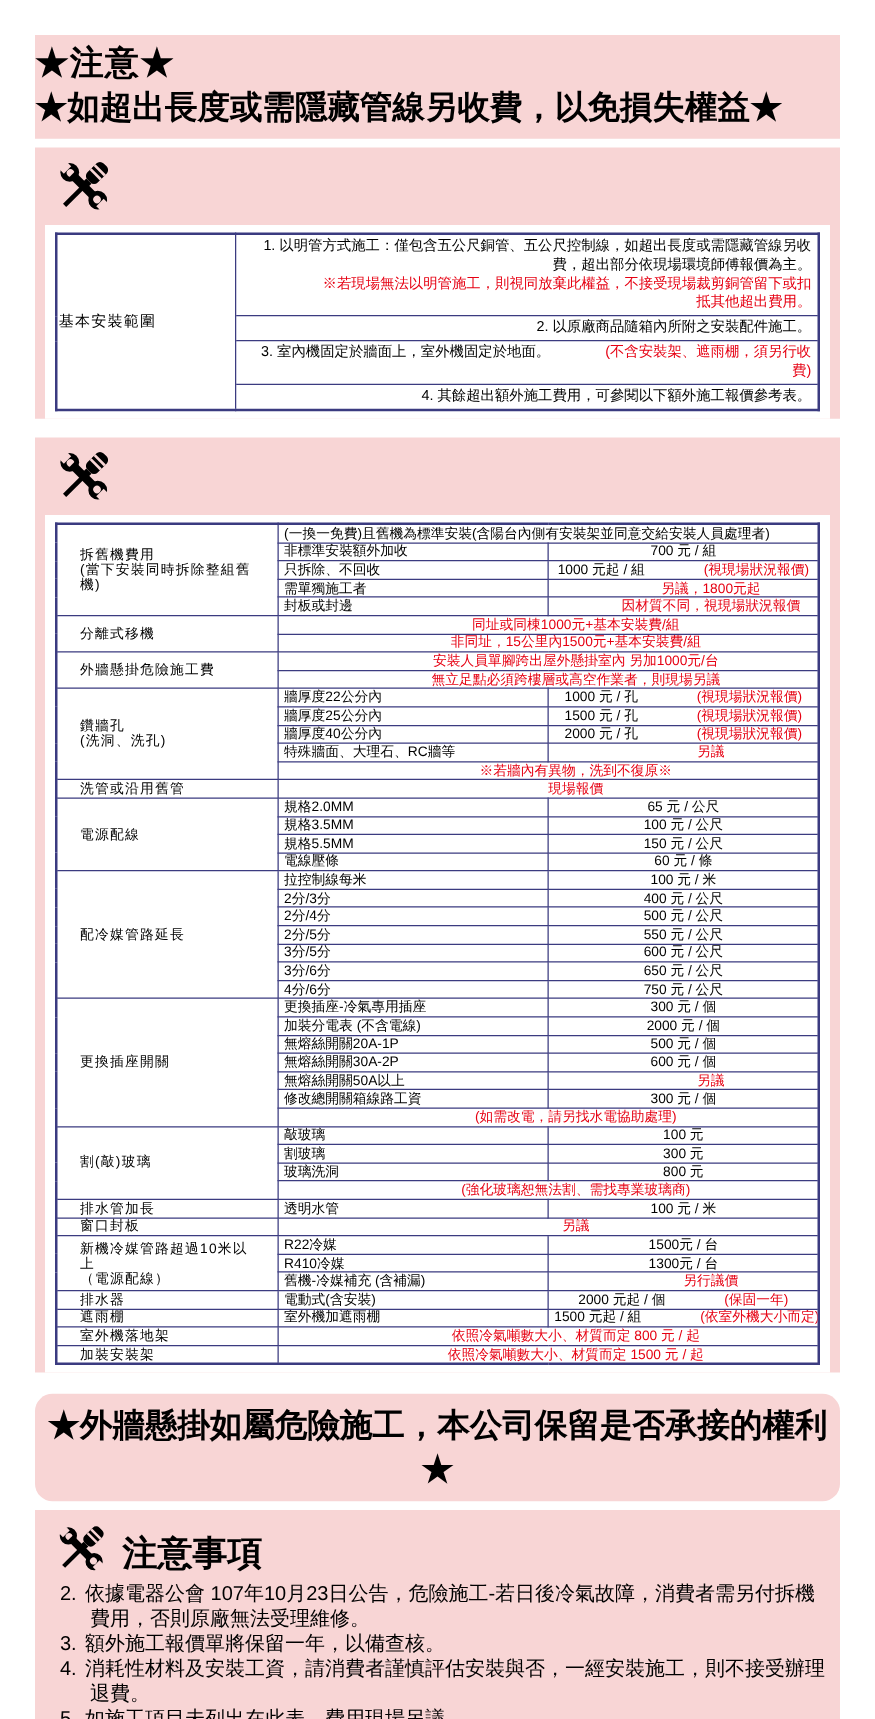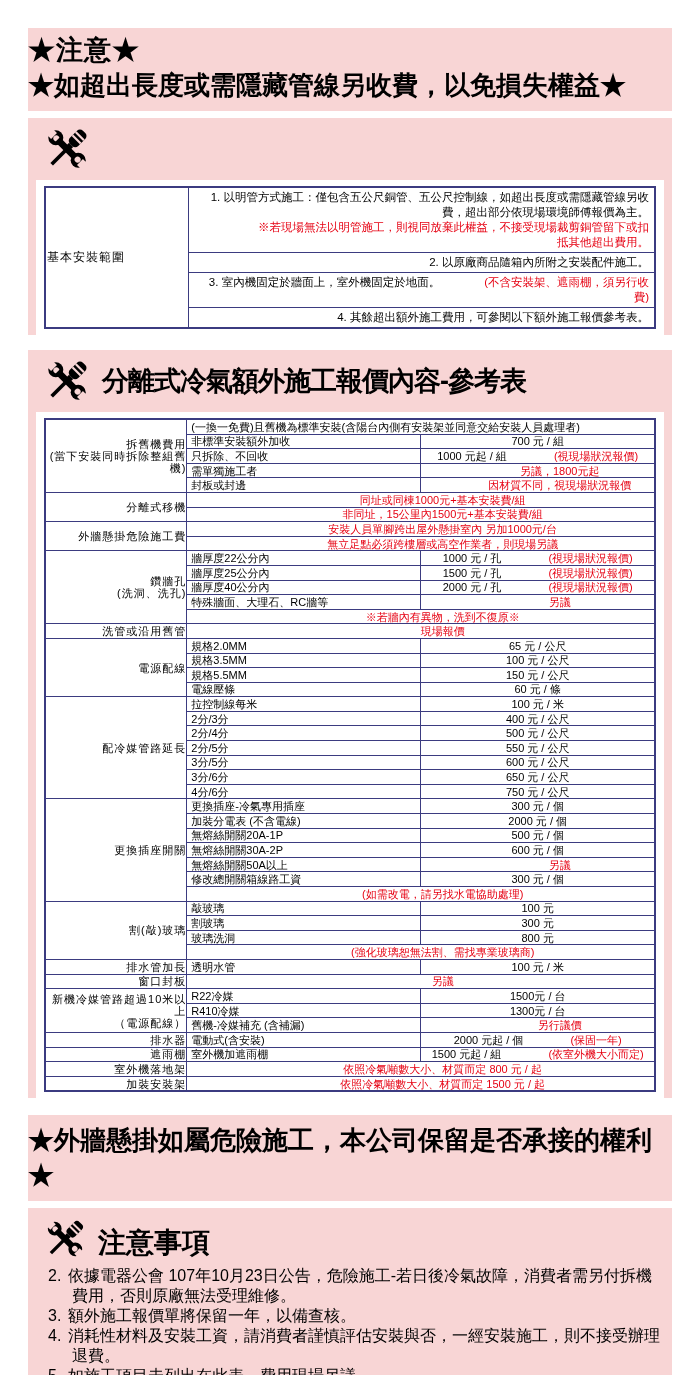--- a/index.html
+++ b/index.html
@@ -24,29 +24,29 @@
   table{width:100%;border-collapse:collapse;table-layout:fixed;}
   .t1{border:2px solid #3b3b80;}
   .t1 th,.t1 td{border:1px solid #3b3b80;text-align:right;}
   .t1 th{width:23%;font-weight:normal;font-size:12px;letter-spacing:1px;text-align:left;}
   .t1 td{font-size:11.5px;line-height:15px;padding:2px 5px;vertical-align:middle;}
   .hang{padding-left:15px;text-indent:-15px;}
   .red{color:#e60012;margin-left:44px;}
   .block{display:block;text-indent:0;}
   .t2{border:2px solid #3b3b80;}
   .t2 th,.t2 td{border:1px solid #3b3b80;vertical-align:middle;}
-  .t2 th{width:23%;font-weight:normal;font-size:11px;line-height:12px;letter-spacing:1px;text-align:right;padding:0 0;}
+  .t2 th{width:23%;font-weight:normal;font-size:11px;line-height:12px;letter-spacing:1px;text-align:left;padding:0 18px;}
   .t2 td{height:13.6px;font-size:11px;line-height:12px;padding:0 4px;overflow:hidden;white-space:nowrap;}
   .t2 td.item{width:38.5%;text-align:left;}
   .t2 td.val{text-align:center;}
   .t2 td.span{}
   .t2 td.center{text-align:center;}
   .t2 td.left{text-align:left;}
   
-  .banner-mid{padding:8px 0;text-align:left;font-size:26px;font-weight:bold;letter-spacing:0;}
+  .banner-mid{padding:8px 0;text-align:center;font-size:26px;font-weight:bold;letter-spacing:0;border-radius:14px;}
   
   .notes{padding:4px 10px 10px 14px;}
   .notes .titlebar{padding:4px 0 4px 0;align-items:flex-end;}
   .notes .stitle{font-size:28px;letter-spacing:0;}
   .note{font-size:16px;line-height:20px;padding-left:24px;text-indent:-24px;margin:0 0 0 6px;}
   .note .n{display:inline-block;width:20px;text-indent:0;}
 </style>
 </head>
 <body>
 
@@ -127,21 +127,20 @@
         <circle cx="30" cy="48" r="3.6" fill="#f8d5d5"></circle>
       </g>
       <g transform="rotate(45 30 30)">
         <rect x="23" y="1" width="14" height="22" rx="5" fill="#000"></rect>
         <rect x="23" y="7" width="14" height="2.6" fill="#f8d5d5"></rect>
         <rect x="23" y="12.5" width="14" height="2.6" fill="#f8d5d5"></rect>
         <rect x="26.5" y="23" width="7" height="5" fill="#000"></rect>
         <rect x="27.8" y="28" width="4.4" height="28" fill="#000"></rect>
       </g>
     </svg>
-    <div class="stitle">分離式冷氣額外施工報價內容-參考表</div>
   </div>
   <div class="card">
     <table class="t2">
       <tbody id="extra-body">
           <tr>
             <th rowspan="5">
               <div>拆舊機費用</div>
               <div>(當下安裝同時拆除整組舊機)</div>
             </th>
             <td colspan="2" class="span left"><span>(一換一免費)且舊機為標準安裝(含陽台內側有安裝架並同意交給安裝人員處理者)</span></td>

